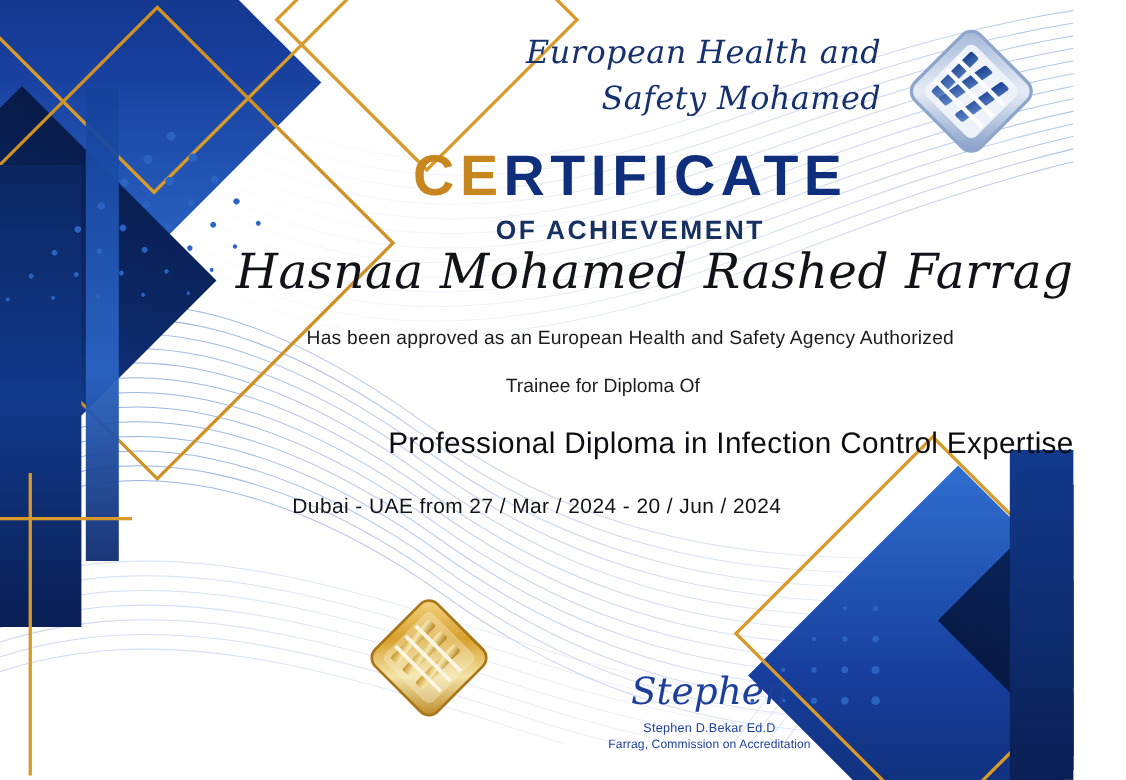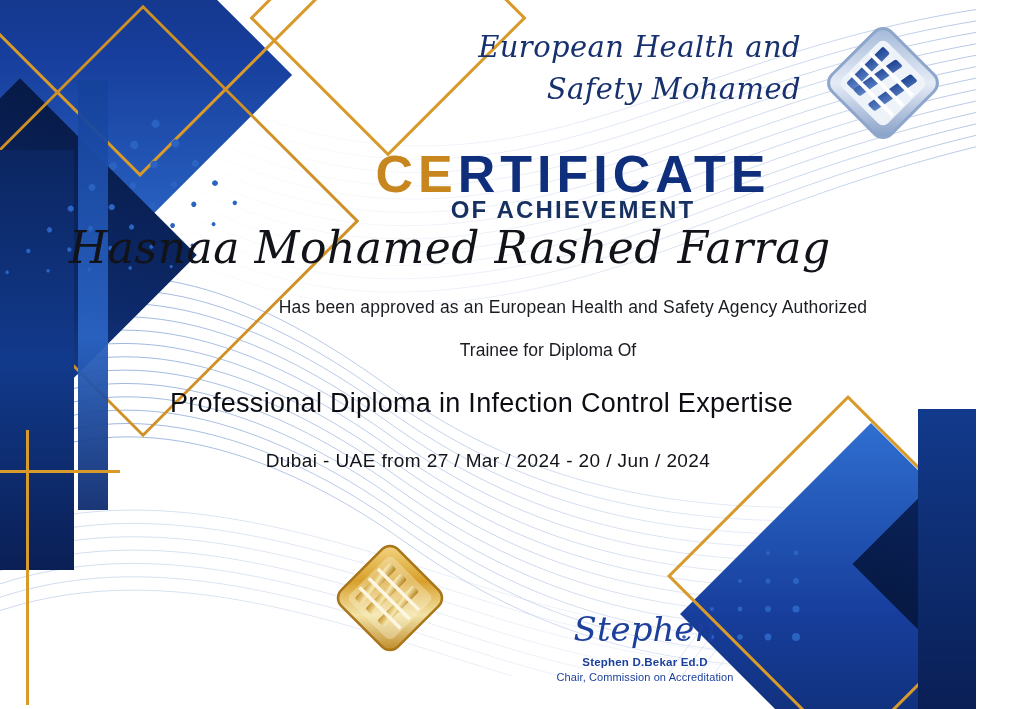--- a/index.html
+++ b/index.html
@@ -160,21 +160,21 @@
     font-family: "DejaVu Serif", serif;
     font-style: italic;
     font-size: 29px;
     line-height: 1.45;
     color: #17306e;
     letter-spacing: .4px;
   }
 
   .cert-word {
     position: absolute;
-    left: 0; right: 0; top: 144px;
+    left: 0; right: 0; top: 130px;
     text-align: center;
     padding-left: 170px;
     font-family: "Liberation Sans", sans-serif;
     font-size: 52px;
     font-weight: 700;
     letter-spacing: 5px;
   }
   .cert-word span.c1 { color: #c8861f; }
   .cert-word span.c2 { color: #0f2f7d; }
 
@@ -185,21 +185,21 @@
     padding-left: 170px;
     font-size: 24px;
     font-weight: 700;
     letter-spacing: 2.2px;
     color: #16305f;
   }
 
   .recipient {
     position: absolute;
     left: 0; right: 0; top: 222px;
-    text-align: left;
+    text-align: right;
     padding-left: 69px;
     font-family: "DejaVu Serif", serif;
     font-style: italic;
     font-size: 44px;
     color: #111318;
     letter-spacing: .5px;
   }
 
   .line1 {
     position: absolute;
@@ -215,21 +215,21 @@
     left: 0; right: 0; top: 340px;
     text-align: center;
     padding-left: 120px;
     font-size: 17.5px;
     color: #1a1c22;
   }
 
   .program {
     position: absolute;
     left: 0; right: 0; top: 388px;
-    text-align: left;
+    text-align: right;
     padding-left: 170px;
     font-size: 27px;
     font-weight: 400;
     color: #0c0e13;
     letter-spacing: .3px;
   }
 
   .dates {
     position: absolute;
     left: 0; right: 0; top: 450px;
@@ -252,21 +252,20 @@
     font-size: 34px;
     color: #1c3f9b;
     line-height: 1;
     margin-top: 32px;
   }
   .sig-name {
     margin-top: 10px;
     font-size: 11.5px;
     color: #1c3f9b;
     letter-spacing: .2px;
-    font-weight: bold;
   }
   .sig-role {
     margin-top: 3px;
     font-size: 11px;
     color: #1c3f9b;
     letter-spacing: .1px;
   }
 </style>
 </head>
 <body>
@@ -488,16 +487,16 @@
   <div class="recipient">Hasnaa Mohamed Rashed Farrag</div>
 
   <div class="line1">Has been approved as an European Health and Safety Agency Authorized</div>
   <div class="line2">Trainee for Diploma Of</div>
   <div class="program">Professional Diploma in Infection Control Expertise</div>
   <div class="dates">Dubai - UAE from 27 / Mar / 2024 - 20 / Jun / 2024</div>
 
   <div class="sig-block">
     <div class="sig-script">Stephen</div>
     <div class="sig-name">Stephen D.Bekar Ed.D</div>
-    <div class="sig-role">Chair, Commission on Accreditation</div>
+    <div class="sig-role">Farrag, Commission on Accreditation</div>
   </div>
 
 </div>
 
 </body></html>

